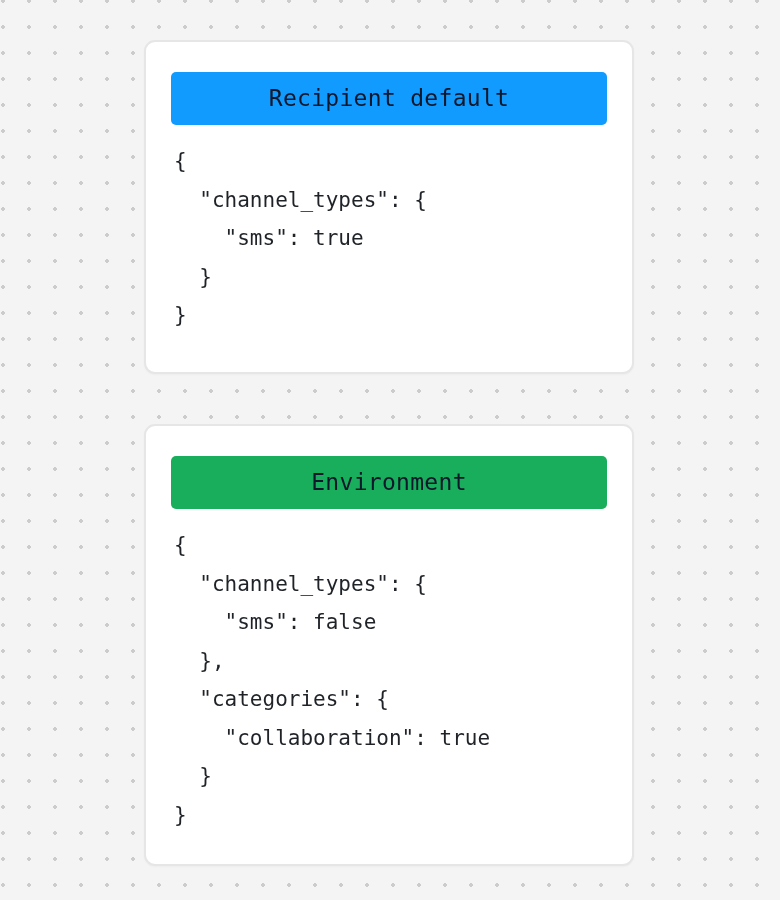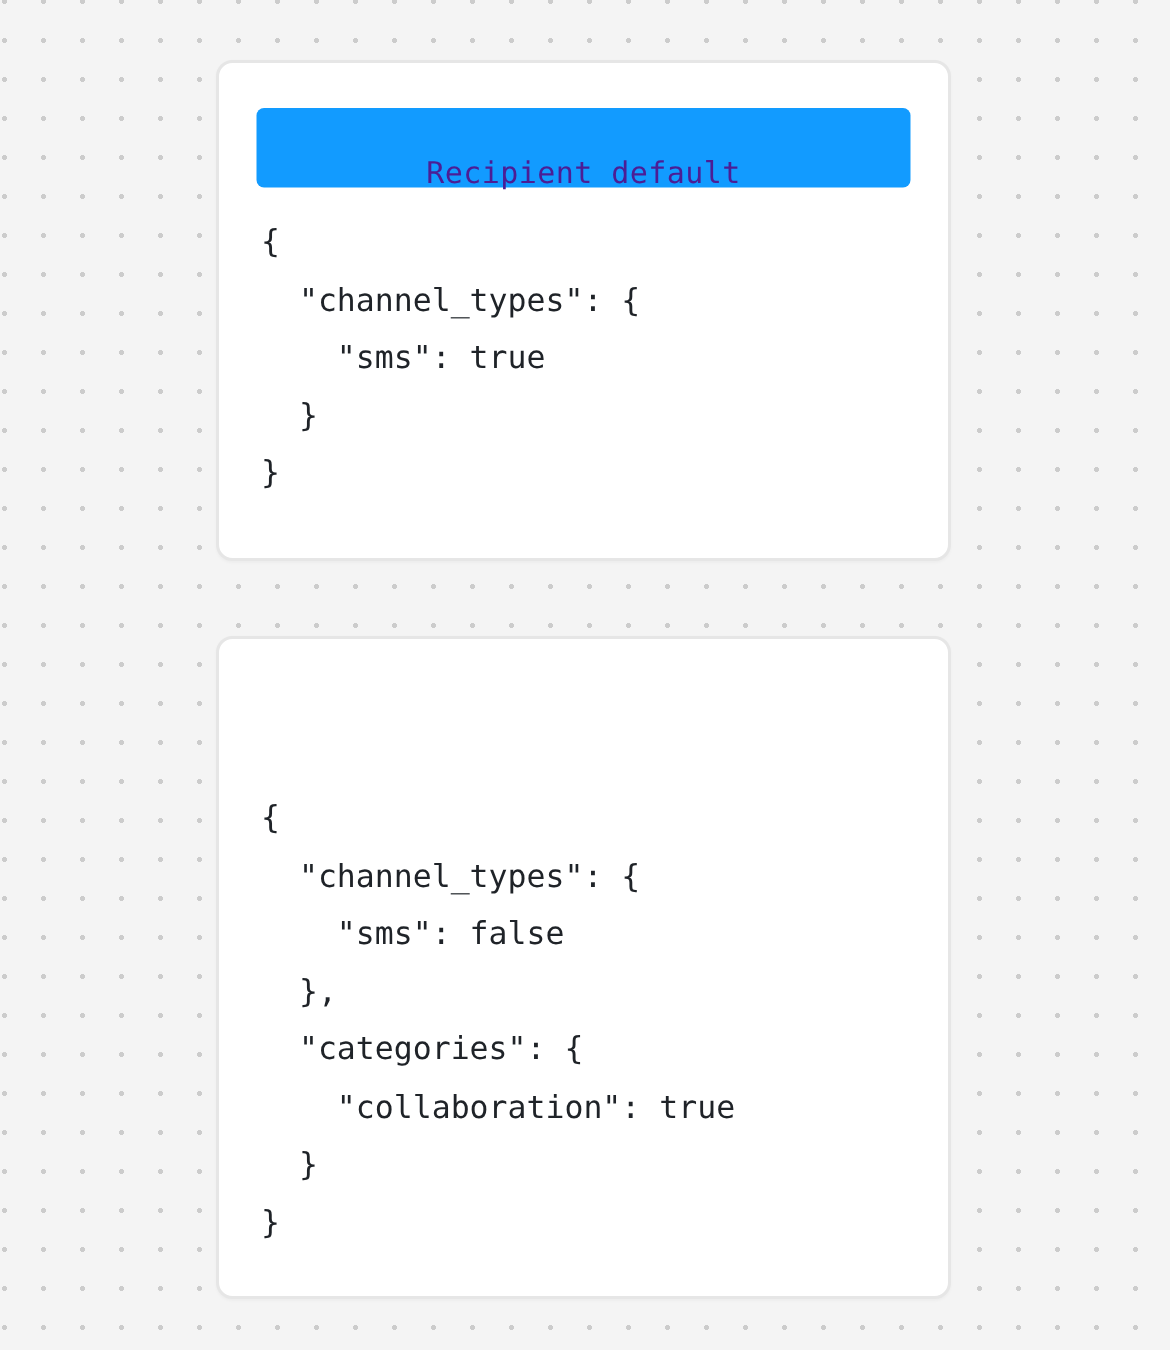--- a/index.html
+++ b/index.html
@@ -43,25 +43,25 @@
 
   
   .card-header {
     position: absolute;
     left: 25px;
     top: 30px;
     width: 436px;
     height: 53px;
     border-radius: 5px;
     display: flex;
-    align-items: flex-end;
+    align-items: center;
     justify-content: center;
-    color: #4c1d95;
+    color: #0f172a;
     font-family: "DejaVu Sans Mono", "Liberation Mono", monospace;
-    font-size: 20px;
+    font-size: 23px;
     font-weight: 400;
     letter-spacing: 0.3px;
     line-height: 1;
     user-select: none;
   }
 
   .card-header.blue  { background-color: #129bff; }
   .card-header.green { background-color: #19ae5c; }
 
   
@@ -95,20 +95,23 @@
     <div class="card-body">
       <pre class="json-block">{
   "channel_types": {
     "sms": true
   }
 }</pre>
     </div>
   </section>
 
   <section class="card" id="card-environment">
+    <div class="card-header green">
+      <span>Environment</span>
+    </div>
     <div class="card-body">
       <pre class="json-block">{
   "channel_types": {
     "sms": false
   },
   "categories": {
     "collaboration": true
   }
 }</pre>
     </div>

